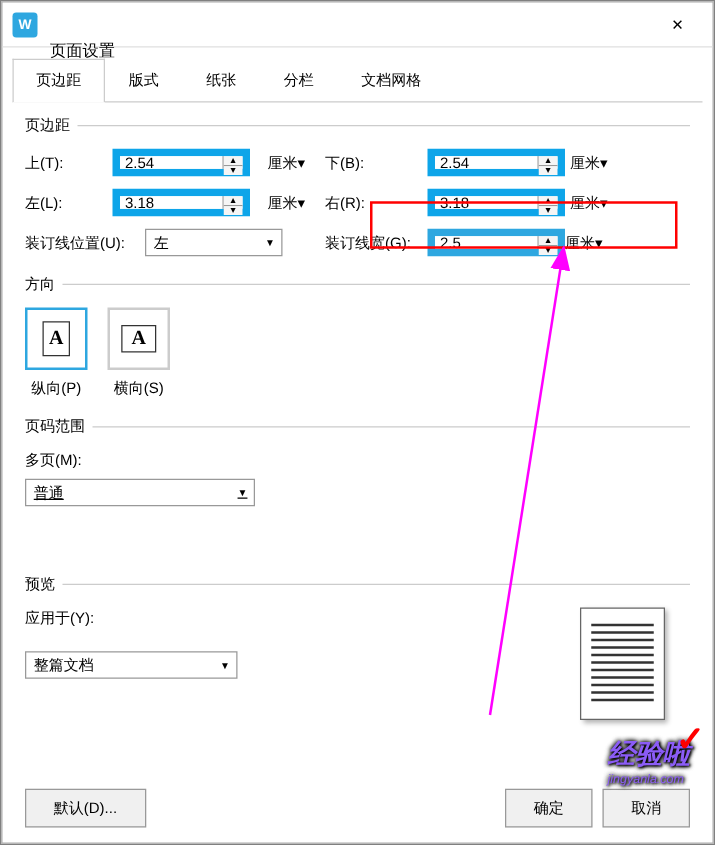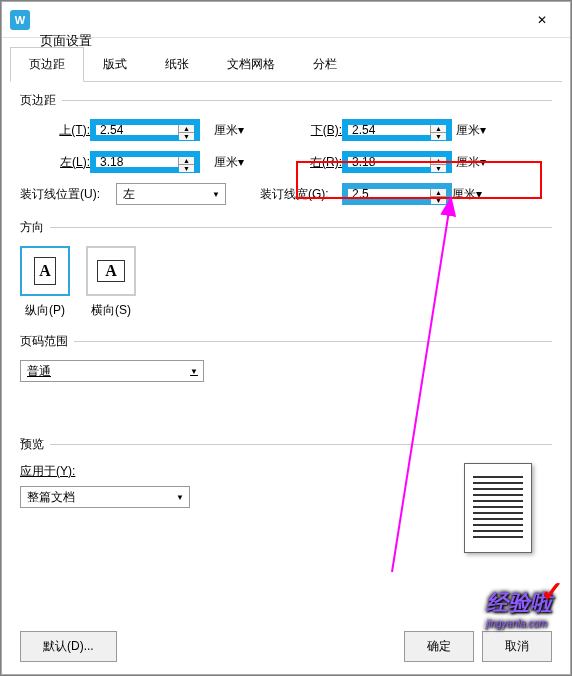--- a/index.html
+++ b/index.html
@@ -16,21 +16,21 @@
     .tab.active { border-color: #ccc; background: #fff; border-bottom: 1px solid #fff; }
     
     .content { padding: 10px 18px; }
     
     .fieldset { margin-bottom: 14px; }
     .fieldset-label { display: flex; align-items: center; margin-bottom: 10px; }
     .fieldset-label .ltext { white-space: nowrap; }
     .fieldset-label .line { flex: 1; border-bottom: 1px solid #ccc; margin-left: 6px; }
     
     .margin-grid { display: grid; grid-template-columns: 70px 120px 50px 82px 110px 40px; row-gap: 10px; align-items: center; }
-    .margin-grid .lbl { text-align: right; text-decoration: underline; }
+    .margin-grid .lbl { text-align: left; }
     .margin-grid .unit { cursor: pointer; padding-left: 4px; }
     .spinner { display: flex; border: 6px solid #0ea5e9; height: 22px; width: 110px; position: relative; }
     .spinner input { border: none; flex: 1; padding: 0 4px; outline: none; width: 60px; }
     .spinner .spins { display: flex; flex-direction: column; width: 16px; border-left: 1px solid #999; }
     .spinner .spin { flex: 1; display: flex; align-items: center; justify-content: center; font-size: 7px; cursor: pointer; background: #f5f5f5; }
     .spinner .spin:first-child { border-bottom: 1px solid #999; }
     
     .gutter-row { display: grid; grid-template-columns: 100px 140px 80px 110px 40px; align-items: center; margin-top: 10px; }
     
     .select { border: 1px solid #999; height: 22px; display: flex; align-items: center; background: #fff; cursor: pointer; }
@@ -74,22 +74,22 @@
     <div class="titlebar-spacer"></div>
     <div class="close-btn">
       <span>✕</span>
     </div>
   </div>
 
   <div class="tabs">
     <div class="tab active">页边距</div>
     <div class="tab">版式</div>
     <div class="tab">纸张</div>
+    <div class="tab">分栏</div>
     <div class="tab">文档网格</div>
-    <div class="tab">分栏</div>
   </div>
 
   <div class="content">
 
     <div class="fieldset">
       <div class="fieldset-label">
         <span class="ltext">页边距</span>
         <span class="line"></span>
       </div>
 
@@ -173,36 +173,37 @@
           <span>横向(S)</span>
         </div>
       </div>
     </div>
 
     <div class="fieldset">
       <div class="fieldset-label">
         <span class="ltext">页码范围</span>
         <span class="line"></span>
       </div>
+      <div style="margin-bottom:6px;">多页(M):</div>
       <div class="select" style="width:184px;text-decoration:underline;">
         <span class="stext">普通</span>
         <span class="arrow">▼</span>
       </div>
     </div>
 
     <div style="height:40px;"></div>
 
     <div class="fieldset">
       <div class="fieldset-label">
         <span class="ltext">预览</span>
         <span class="line"></span>
       </div>
       <div class="preview-area">
         <div class="preview-controls">
-          <div style="margin-bottom:6px;text-decoration:underline;">应用于(Y):</div>
+          <div style="margin-bottom:18px;">应用于(Y):</div>
           <div class="select" style="width:170px;">
             <span class="stext">整篇文档</span>
             <span class="arrow">▼</span>
           </div>
         </div>
         <div class="preview-img">
           <div class="pline"></div>
             <div class="pline"></div>
             <div class="pline"></div>
             <div class="pline"></div>

